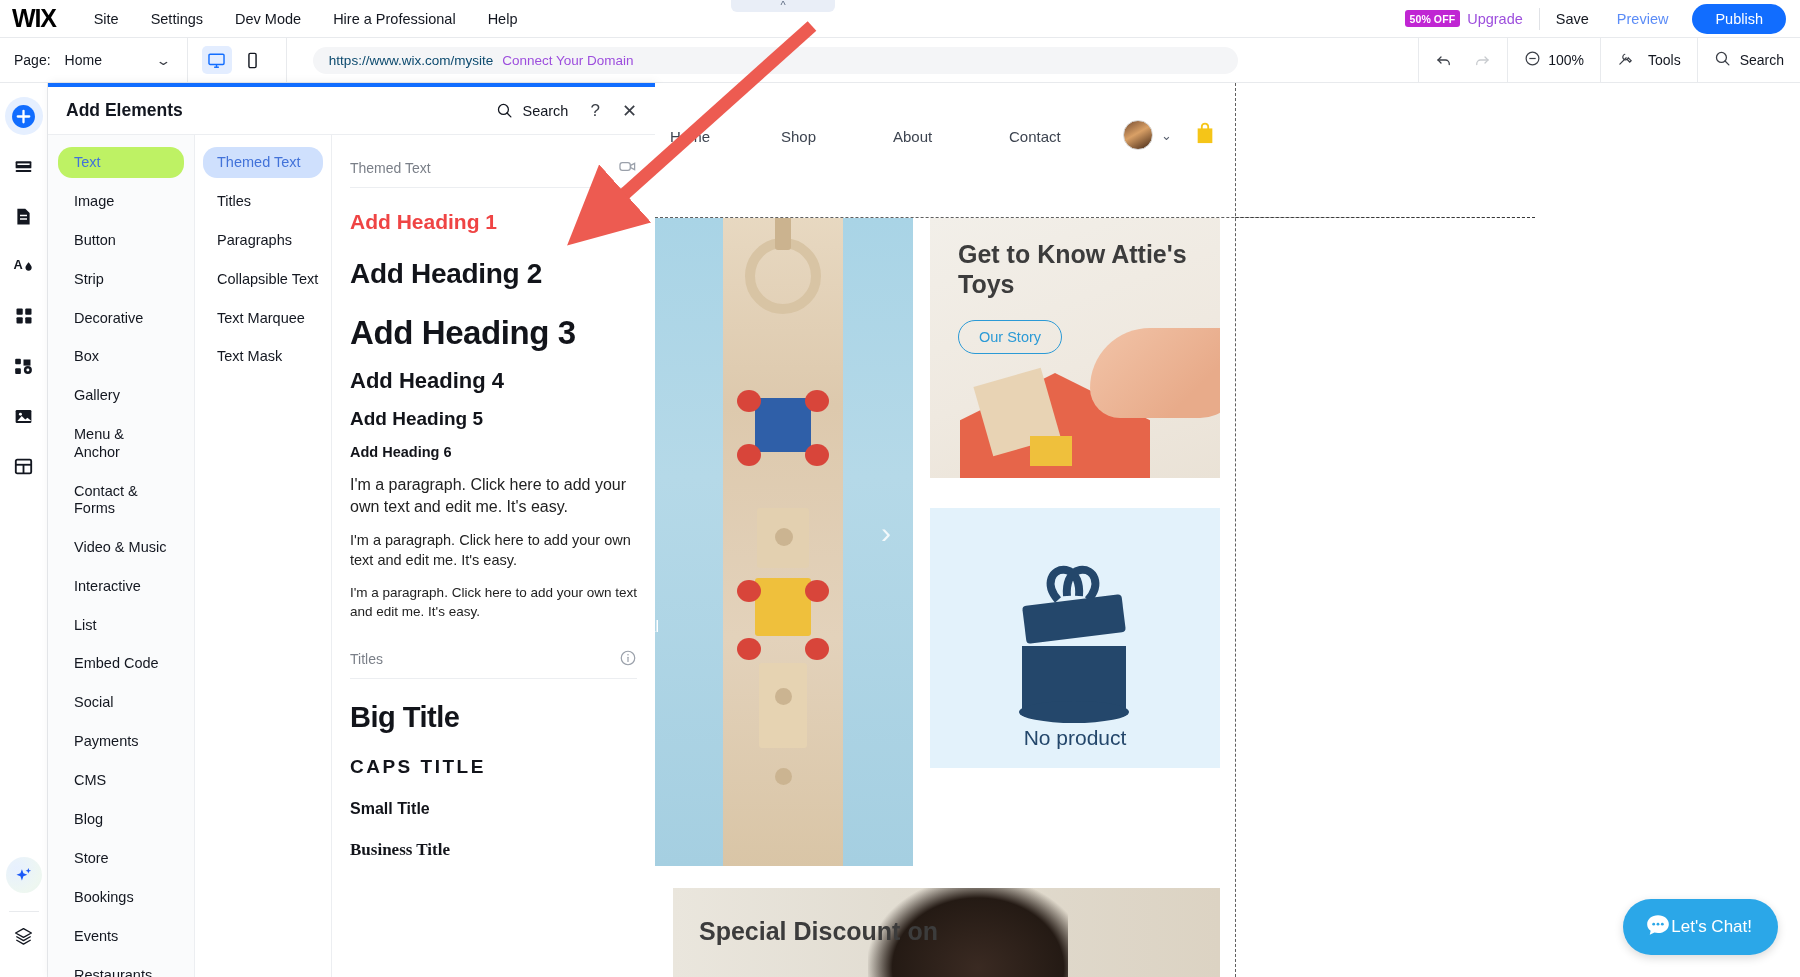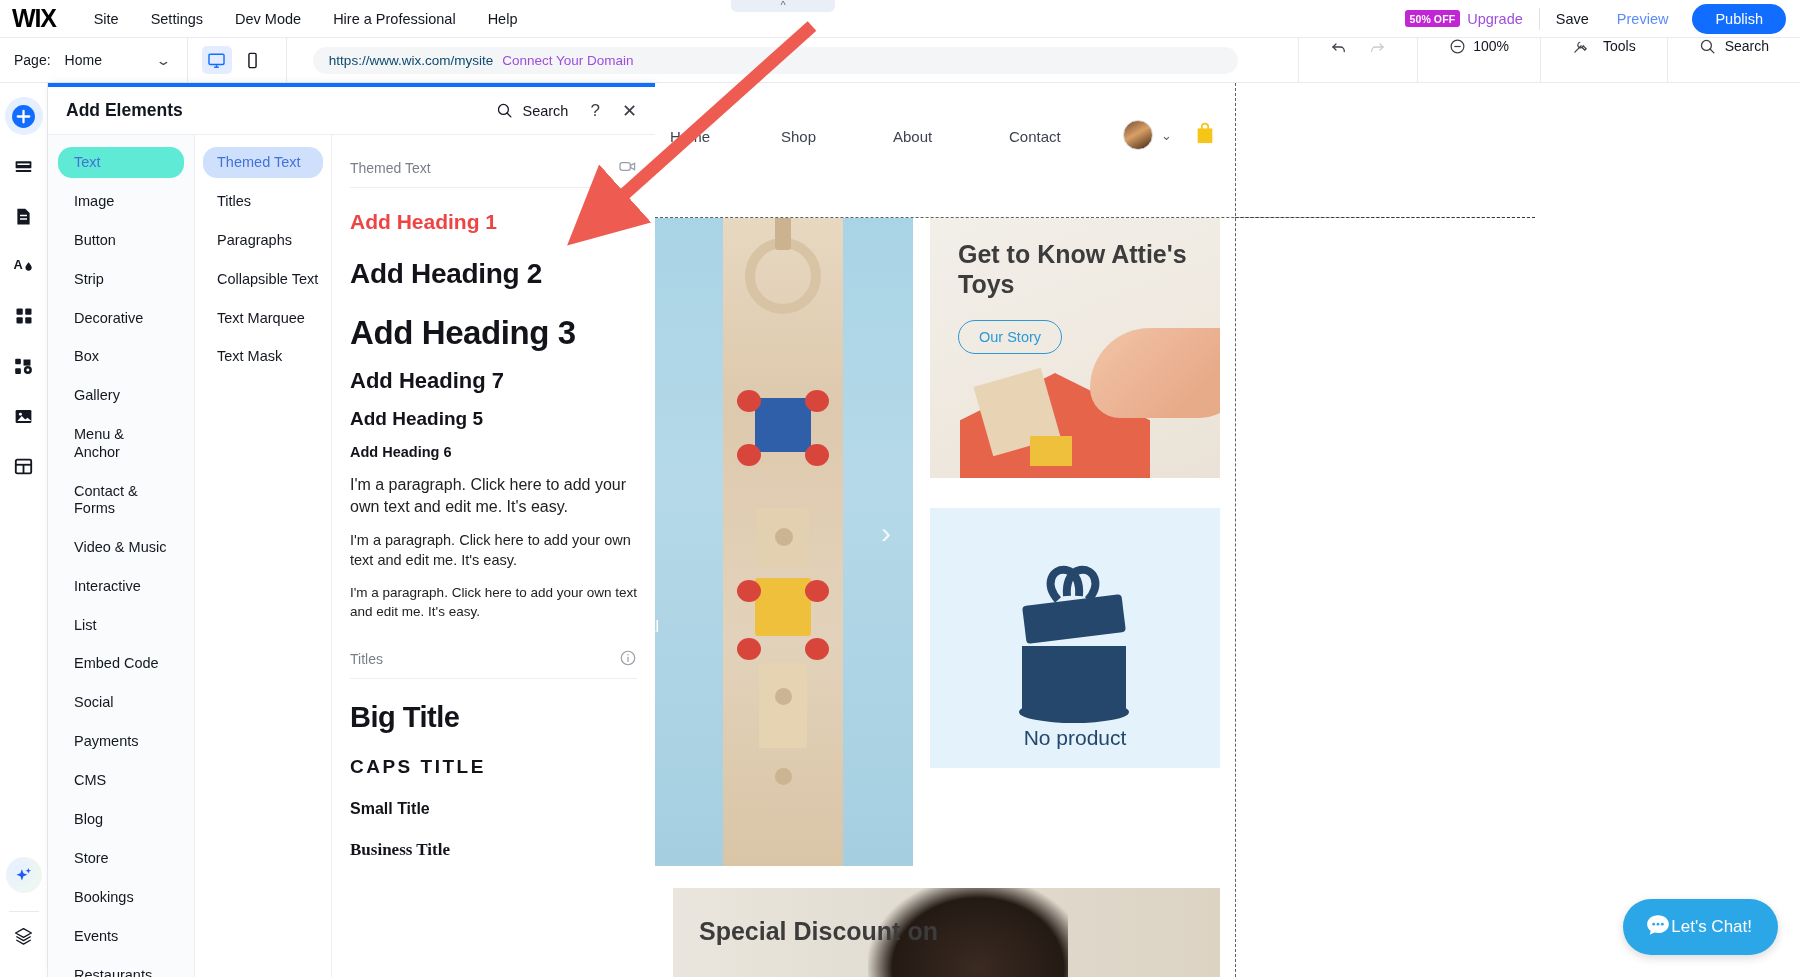--- a/index.html
+++ b/index.html
@@ -74,21 +74,21 @@
   }
   .dev-btn.active { background: #e3edff; }
   .urlbar {
     margin-left: 26px; background: #f4f5f7; border-radius: 16px;
     height: 27px; width: 925px; display: flex; align-items: center;
     padding: 0 16px; cursor: text;
   }
   .url-text { font-size: 13.5px; color: #0c4a6e; }
   .connect-link { font-size: 13.5px; color: #9D4EDD; margin-left: 9px; cursor: pointer; }
   .tool-group {
-    height: 45px; display: flex; align-items: flex-start; padding: 0 31px;
+    height: 45px; display: flex; align-items: center; padding: 0 16px;
     border-left: 1px solid #e8eaed; gap: 14px; cursor: pointer;
   }
   .tool-text { font-size: 14px; color: #131720; }
   .icon-btn { cursor: pointer; display: flex; align-items: center; }
 
   
   .rail {
     position: absolute; left: 0; top: 83px; width: 48px; height: 894px;
     background: #fff; border-right: 1px solid #e8eaed;
     display: flex; flex-direction: column; align-items: center;
@@ -127,21 +127,21 @@
 
   .panel-body { flex: 1; display: flex; min-height: 0; }
   .cat-col {
     width: 147px; background: #fafbfc; border-right: 1px solid #eceef1;
     padding-top: 12px; overflow: hidden;
   }
   .cat-item {
     font-size: 14.5px; color: #131720; padding: 7px 16px; margin: 0 10px;
     border-radius: 14px; cursor: pointer; line-height: 1.2;
   }
-  .cat-item.active { background: #5eead4; color: #4272d9; }
+  .cat-item.active { background: #bef264; color: #4272d9; }
   .cat-item + .cat-item { margin-top: 7.5px; }
 
   .sub-col {
     width: 137px; background: #fff; border-right: 1px solid #eceef1;
     padding-top: 12px; overflow: hidden;
   }
   .sub-item {
     font-size: 14.5px; color: #131720; padding: 7px 14px; margin: 0 8px;
     border-radius: 14px; cursor: pointer; white-space: nowrap; line-height: 1.2;
   }
@@ -524,21 +524,21 @@
             <svg width="19" height="19" viewBox="0 0 24 24" fill="none" stroke="#9aa0aa" stroke-width="1.6">
               <rect x="2.5" y="7" width="13" height="10" rx="3"></rect>
                 <path d="M16 10.5 L21 8 v8 l-5 -2.5 z"></path>
             </svg>
           </span>
         </div>
 
         <div class="h1-s">Add Heading 1</div>
         <div class="h2-s">Add Heading 2</div>
         <div class="h3-s">Add Heading 3</div>
-        <div class="h4-s">Add Heading 7</div>
+        <div class="h4-s">Add Heading 4</div>
         <div class="h5-s">Add Heading 5</div>
         <div class="h6-s">Add Heading 6</div>
         <div class="para-l">I'm a paragraph. Click here to add your own text and edit me. It's easy.</div>
         <div class="para-m">I'm a paragraph. Click here to add your own text and edit me. It's easy.</div>
         <div class="para-s">I'm a paragraph. Click here to add your own text and edit me. It's easy.</div>
 
         <div class="sec-head" style="padding-top:14px;">
           <span>Titles</span>
           <span class="sec-icon">
             <svg width="18" height="18" viewBox="0 0 24 24" fill="none" stroke="#9aa0aa" stroke-width="1.6">

